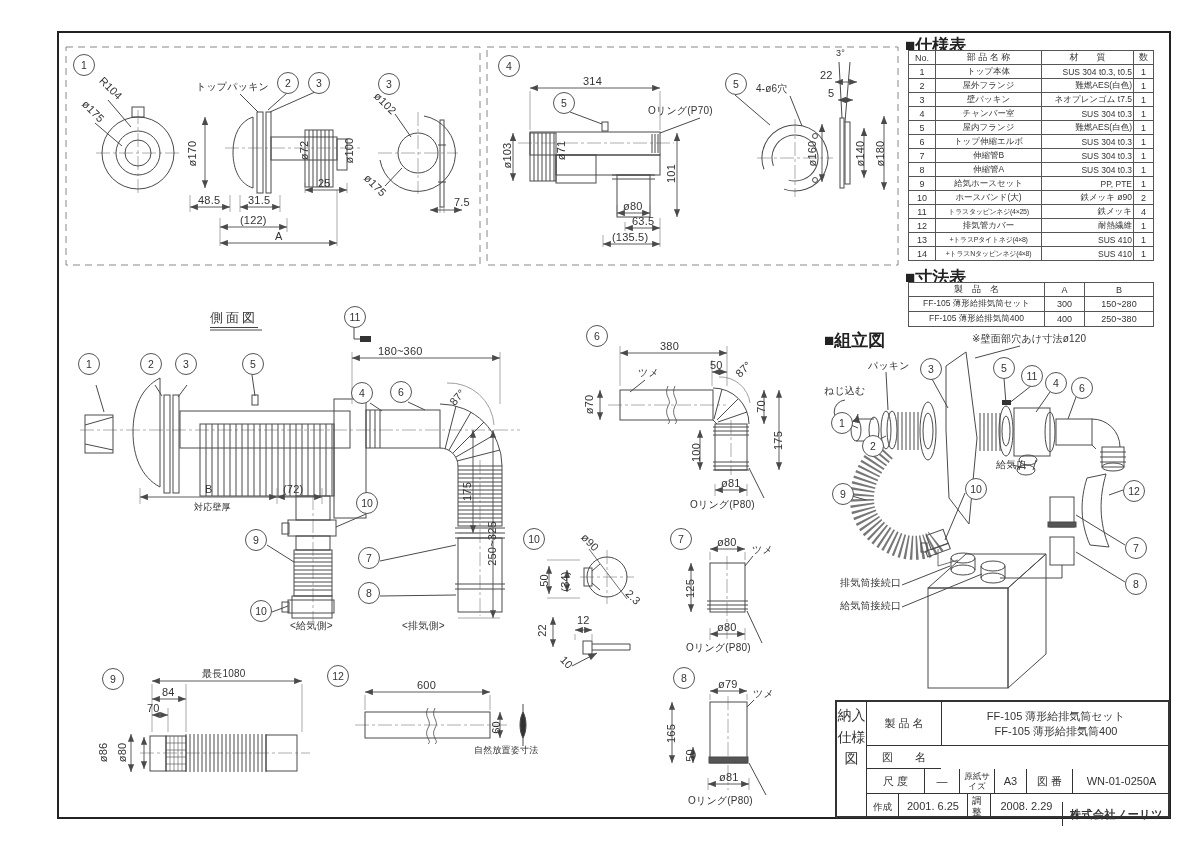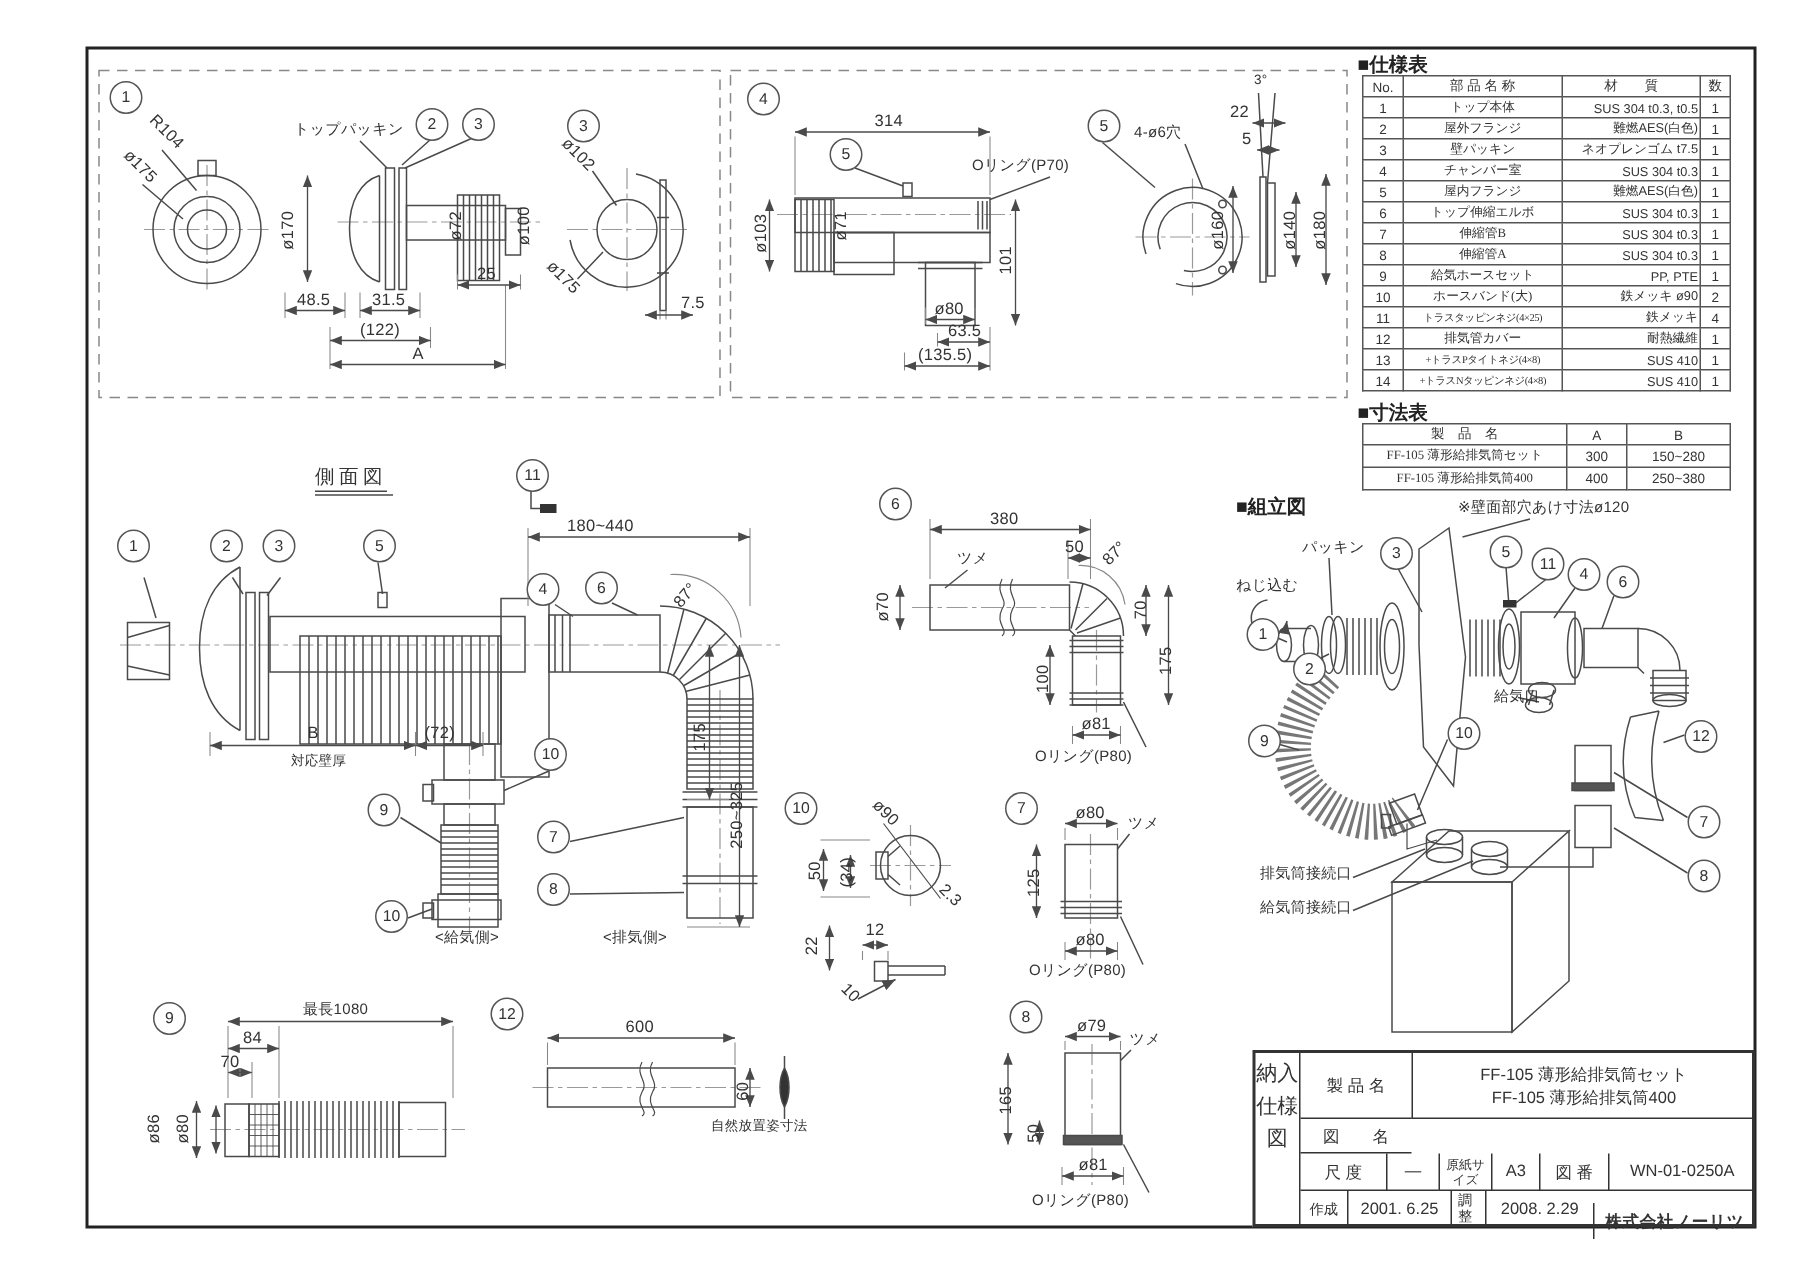--- a/index.html
+++ b/index.html
@@ -9,25 +9,25 @@
   .lb{position:absolute;white-space:nowrap;font-size:11px;color:#333;letter-spacing:.2px;line-height:1;}
   .jp{font-size:10px;}
   .sm{font-size:9px;}
   .t13{font-size:13px;letter-spacing:3px;}
   .v{transform:rotate(-90deg);transform-origin:center;}
   .r45{transform:rotate(45deg);transform-origin:center;}
   .rm45{transform:rotate(-45deg);transform-origin:center;}
   .rm50{transform:rotate(-50deg);transform-origin:center;}
   .balloon{position:absolute;width:20px;height:20px;border:1px solid #555;border-radius:50%;
            background:#fff;text-align:center;line-height:20px;font-size:10.5px;color:#333;z-index:3;}
-  .ttl{position:absolute;font-size:13px;font-weight:bold;color:#222;font-family:Liberation Mono, monospace;}
+  .ttl{position:absolute;font-size:17px;font-weight:bold;color:#222;}
   table.dt{position:absolute;border-collapse:collapse;table-layout:fixed;background:#fff;z-index:2;}
   table.dt td,table.dt th{border:1px solid #555;font-weight:normal;font-size:9px;padding:0 1px;
            text-align:center;height:13px;overflow:hidden;white-space:nowrap;}
-  table.dt .nm{font-size:8.5px;font-family:Liberation Serif, serif;}
+  table.dt .nm{font-size:8.5px;}
   table.dt .nm.long{font-size:7px;letter-spacing:-.3px;}
   table.dt .mt{font-size:8.5px;text-align:right;padding-left:3px;}
   .tb{position:absolute;left:835px;top:700px;width:335px;height:118px;border:2px solid #333;
       box-sizing:border-box;background:#fff;z-index:2;}
   .tb .c{position:absolute;box-sizing:border-box;display:flex;align-items:center;justify-content:center;
       font-size:11px;overflow:hidden;}
   .tb .bl{border-left:1px solid #333;} .tb .bb{border-bottom:1px solid #333;}
   .vstrip{position:absolute;left:0;top:0;width:30px;height:114px;border-right:1px solid #333;
       box-sizing:border-box;font-size:14px;line-height:21.5px;text-align:center;word-break:break-all;
       padding-top:3px;}
@@ -339,21 +339,21 @@
 <div class="lb" style="left:612px;top:232px">(135.5)</div>
 <div class="lb jp" style="left:756px;top:84px">4-ø6穴</div>
 <div class="lb" style="left:820px;top:70px">22</div>
 <div class="lb" style="left:828px;top:88px">5</div>
 <div class="lb sm" style="left:836px;top:49px">3°</div>
 <div class="lb v" style="left:800px;top:148px">ø160</div>
 <div class="lb v" style="left:848px;top:148px">ø140</div>
 <div class="lb v" style="left:868px;top:148px">ø180</div>
 
 <div class="lb t13" style="left:210px;top:311px;border-bottom:1px solid #444;padding-bottom:3px">側面図</div>
-<div class="lb" style="left:378px;top:346px">180~440</div>
+<div class="lb" style="left:378px;top:346px">180~360</div>
 <div class="lb rm50" style="left:449px;top:392px">87°</div>
 <div class="lb v" style="left:458px;top:486px">175</div>
 <div class="lb v" style="left:470px;top:538px">250~325</div>
 <div class="lb" style="left:205px;top:484px">B</div>
 <div class="lb" style="left:283px;top:484px">(72)</div>
 <div class="lb sm" style="left:194px;top:503px">対応壁厚</div>
 <div class="lb jp" style="left:290px;top:621px">&lt;給気側&gt;</div>
 <div class="lb jp" style="left:402px;top:621px">&lt;排気側&gt;</div>
 
 <div class="lb" style="left:660px;top:341px">380</div>

